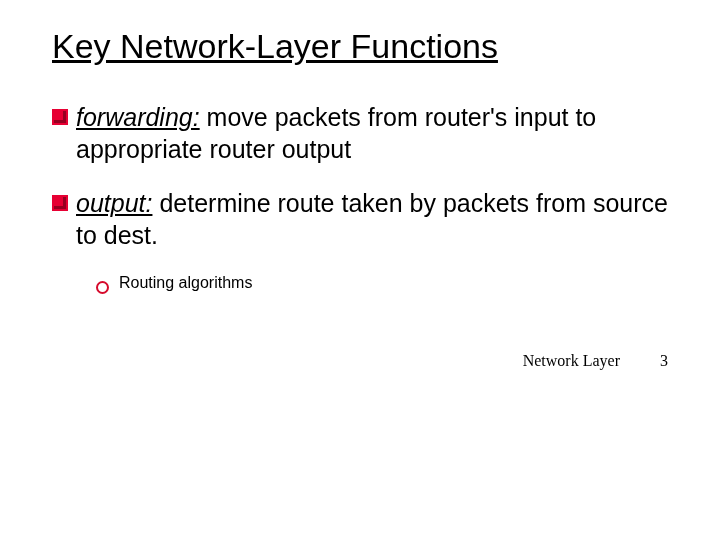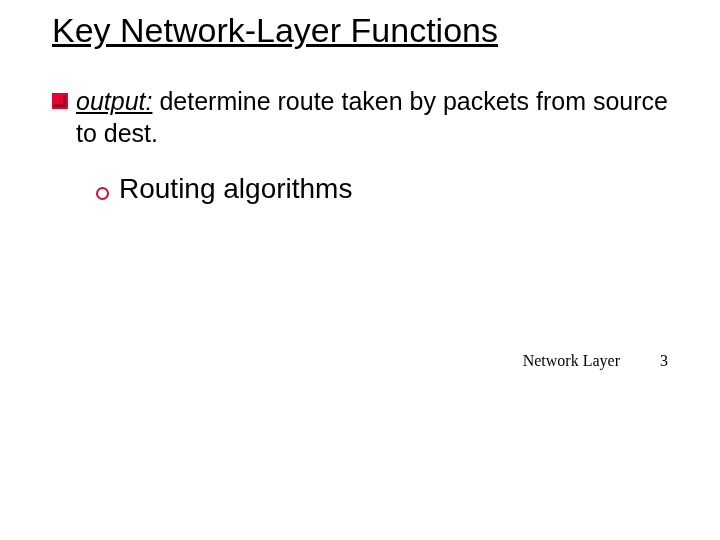--- a/index.html
+++ b/index.html
@@ -1,21 +1,21 @@
 <!DOCTYPE html>
 <html><head>
 <meta charset="utf-8">
 <style>
   * { margin: 0; padding: 0; box-sizing: border-box; }
   html, body { width: 720px; height: 540px; background: #fff; font-family: "Comic Sans MS", "Comic Sans", cursive, sans-serif; color: #000; }
   .slide {
     position: relative;
     width: 720px;
     height: 392px;
-    padding: 12px 40px 30px 52px;
+    padding: 28px 40px 30px 52px;
   }
   .title {
     font-size: 34px;
     font-weight: normal;
     text-decoration: underline;
     margin-bottom: 36px;
     line-height: 1.1;
   }
   .bullet-main {
     display: flex;
@@ -38,21 +38,21 @@
     content: "";
     position: absolute;
     inset: 2px 2px 2px 2px;
     box-shadow: inset -3px -3px 0 rgba(0,0,0,0.35);
   }
   .bullet-body { flex: 1; }
   .em { font-style: italic; text-decoration: underline; }
   .sub-bullet {
     display: flex;
     align-items: center;
-    font-size: 28px;
+    font-size: 16px;
     line-height: 1.3;
     margin-left: 44px;
     margin-top: 6px;
   }
   .sub-mark {
     width: 13px;
     height: 13px;
     flex: 0 0 13px;
     border: 2px solid #d60a2c;
     border-radius: 50%;
@@ -70,20 +70,26 @@
     gap: 40px;
   }
 </style>
 </head>
 <body>
 
 <div class="slide">
 
   <h1 class="title">Key Network-Layer Functions</h1>
 
+  <div class="bullet-main">
+    <span class="bullet-mark"></span>
+    <div class="bullet-body">
+      <span class="em">forwarding:</span><span> move packets from router's input to appropriate router output</span>
+    </div>
+  </div>
 
   <div class="bullet-main">
     <span class="bullet-mark"></span>
     <div class="bullet-body">
       <span class="em">output:</span><span> determine route taken by packets from source to dest.</span>
     </div>
   </div>
 
   <div class="sub-bullet">
     <span class="sub-mark"></span>

